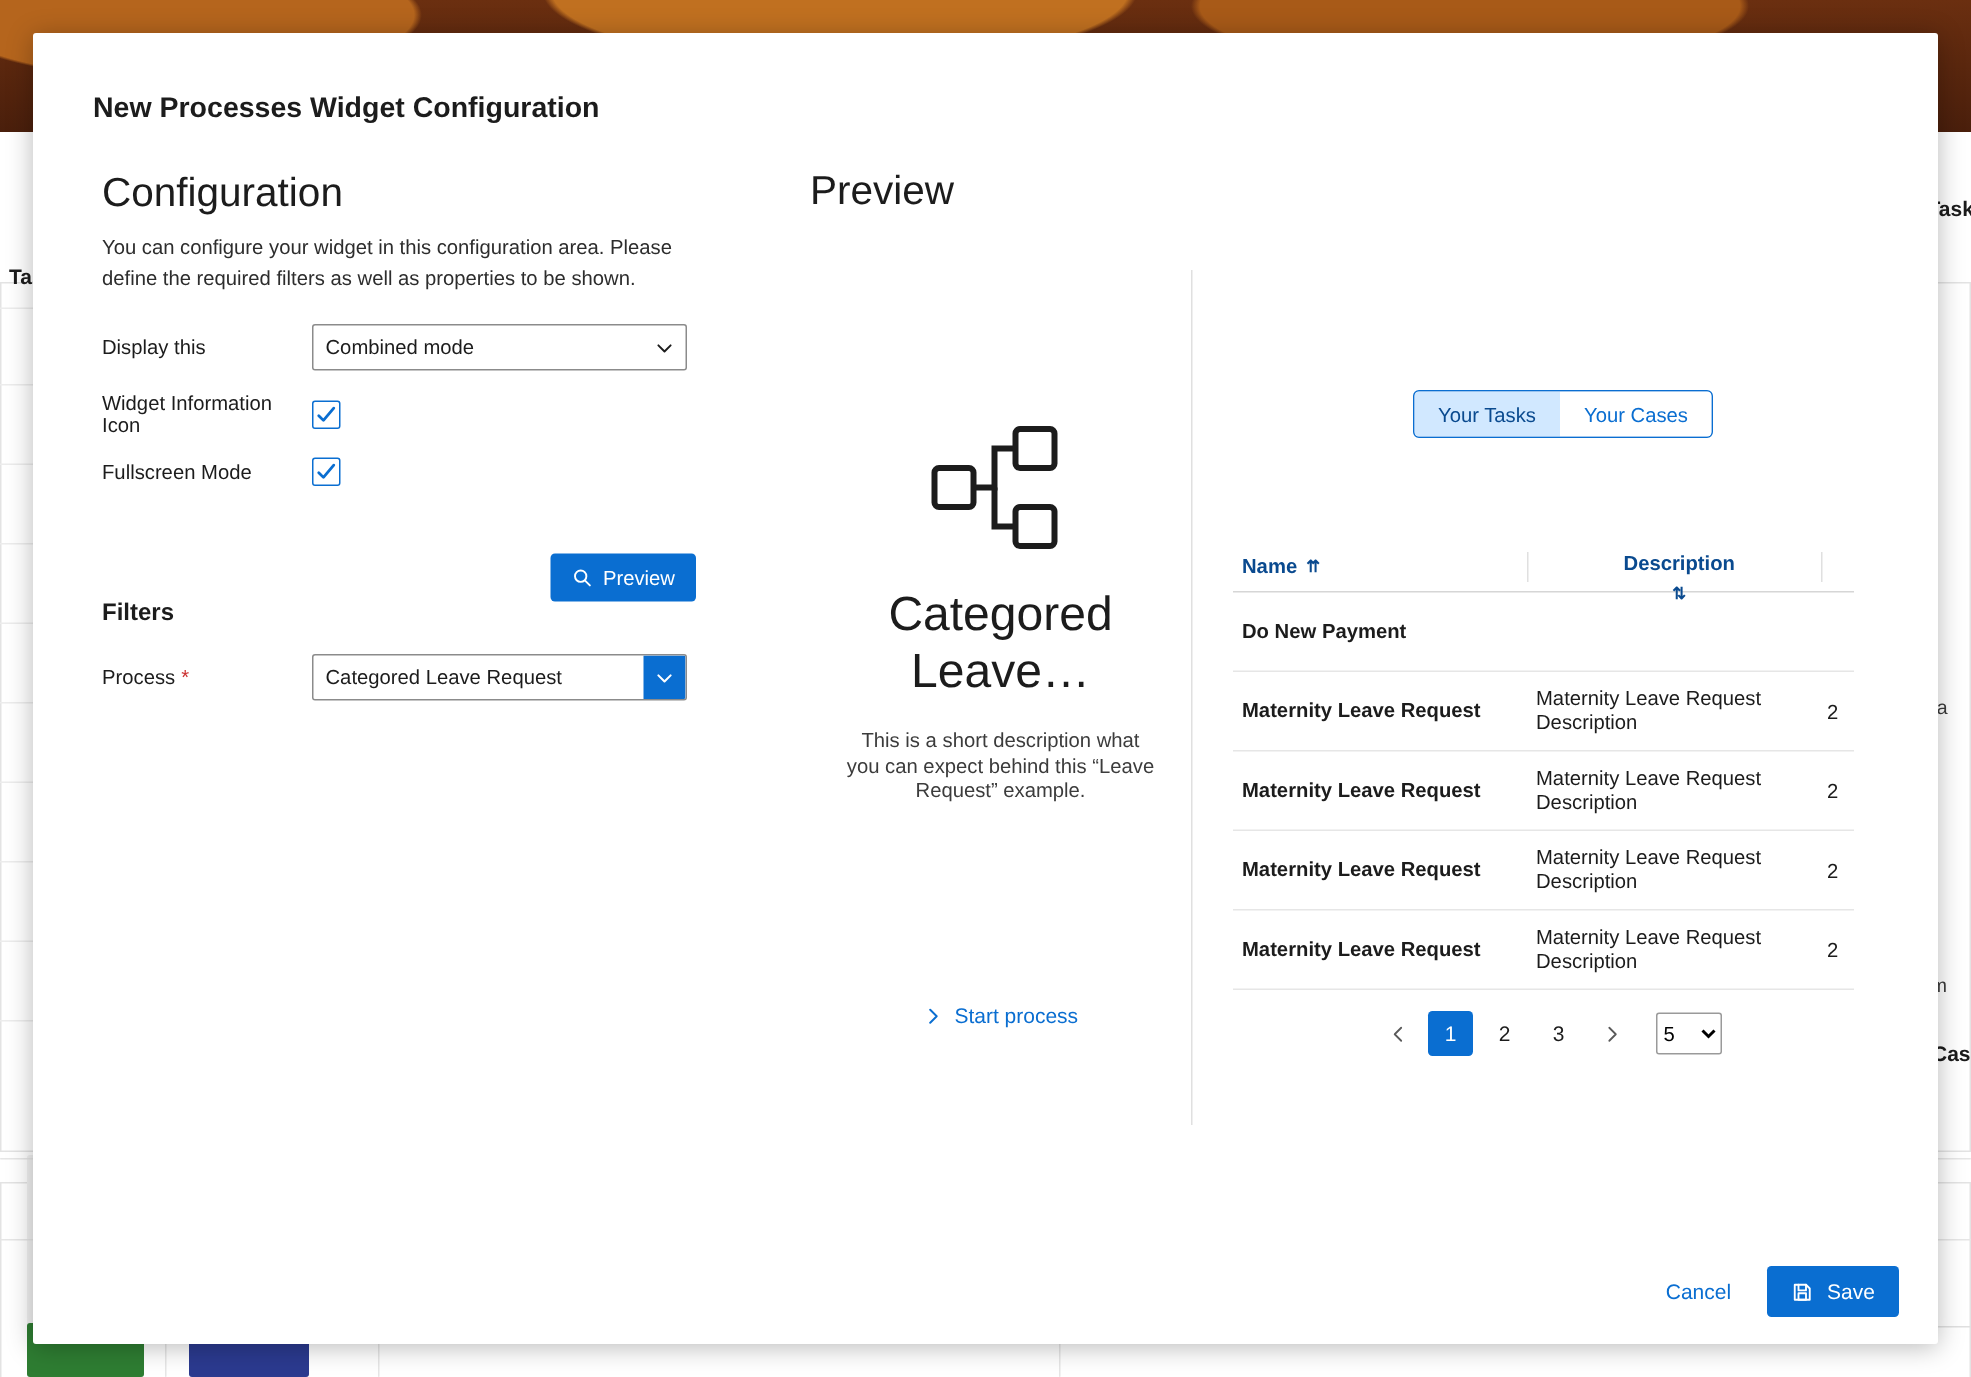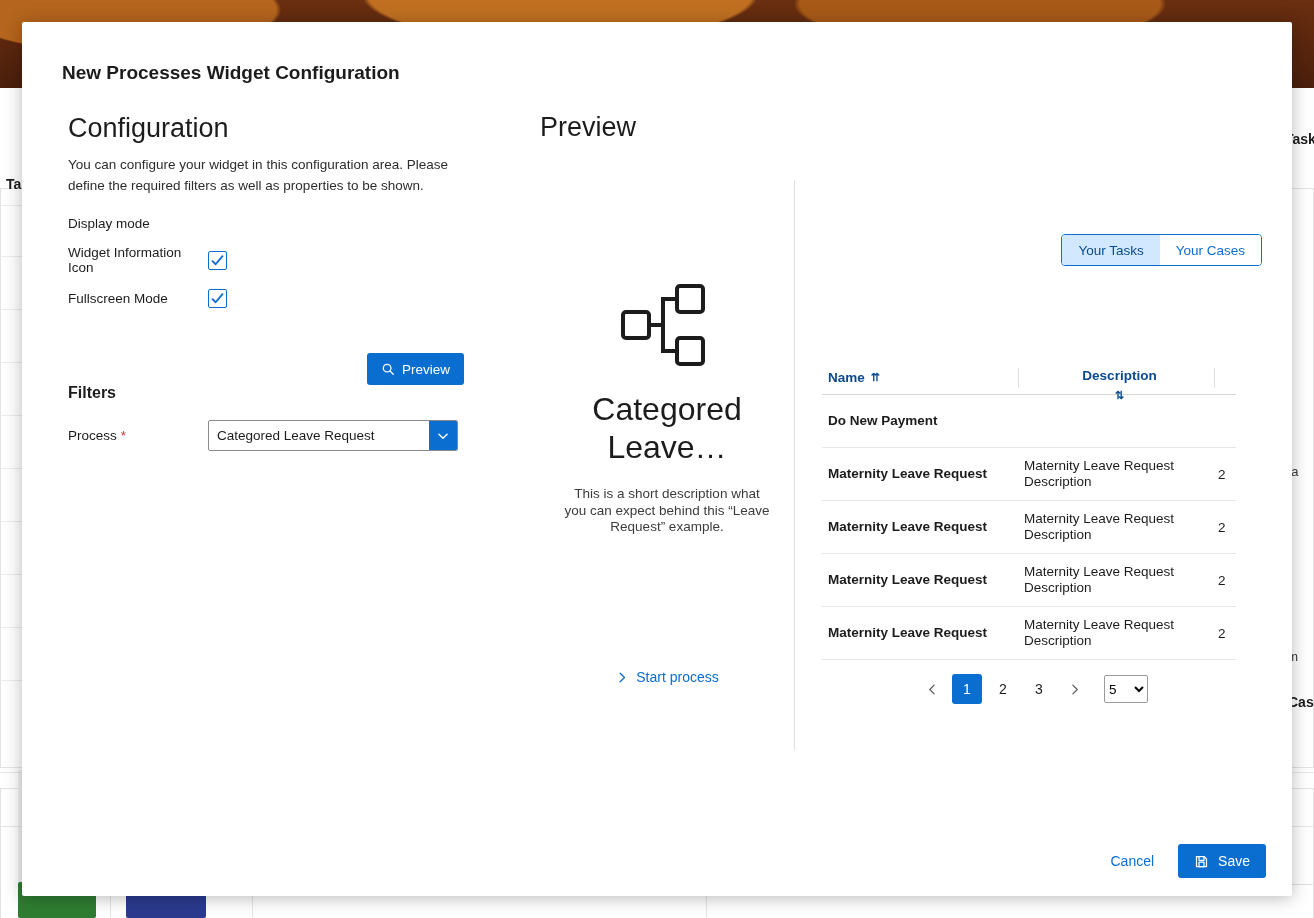--- a/index.html
+++ b/index.html
@@ -169,21 +169,21 @@
     color: #0a6ed1;
     border: 1px solid transparent;
     font-size: 14px; font-family: inherit;
     padding: 6px 10px;
     cursor: pointer;
   }
   .btn-start svg { width: 13px; height: 13px; stroke: #0a6ed1; }
 
   .tasks-panel { position: absolute; left: 282px; top: 0; width: 440px; }
   .seg-wrap {
-    display: flex; justify-content: flex-end; margin-top: 64px;
+    display: flex; justify-content: center; margin-top: 90px;
   }
   .segmented {
     display: flex; border: 1px solid #0a6ed1; border-radius: 4px; overflow: hidden;
   }
   .seg-btn {
     font-size: 13.5px; font-family: inherit;
     padding: 0 16px; height: 30px;
     border: none; cursor: pointer; background: #fff; color: #0a6ed1;
   }
   .seg-btn.active { background: #d1e8ff; color: #0a4a8f; font-weight: normal; }
@@ -322,21 +322,29 @@
 
 <div id="modal">
 
   <div class="modal-title">New Processes Widget Configuration</div>
 
   <div class="config-col">
     <h2 class="section-h">Configuration</h2>
     <p class="section-desc">You can configure your widget in this configuration area. Please define the required filters as well as properties to be shown.</p>
 
     <div class="field-row">
-      <div class="field-label">Display mode</div>
+      <div class="field-label">Display this</div>
+      <div class="select-box">
+        <span>Combined mode</span>
+        <span class="select-caret">
+          <svg viewBox="0 0 24 24" fill="none" stroke="#1c1c1c" stroke-width="2.2" stroke-linecap="round" stroke-linejoin="round">
+              <polyline points="5,9 12,16 19,9"></polyline>
+            </svg>
+        </span>
+      </div>
     </div>
 
     <div class="field-row">
       <div class="field-label">Widget Information Icon</div>
       <div class="checkbox">
         <svg viewBox="0 0 24 24" fill="none" stroke-width="3" stroke-linecap="round" stroke-linejoin="round">
             <polyline points="4,13 9,18 20,5"></polyline>
           </svg>
       </div>
     </div>

